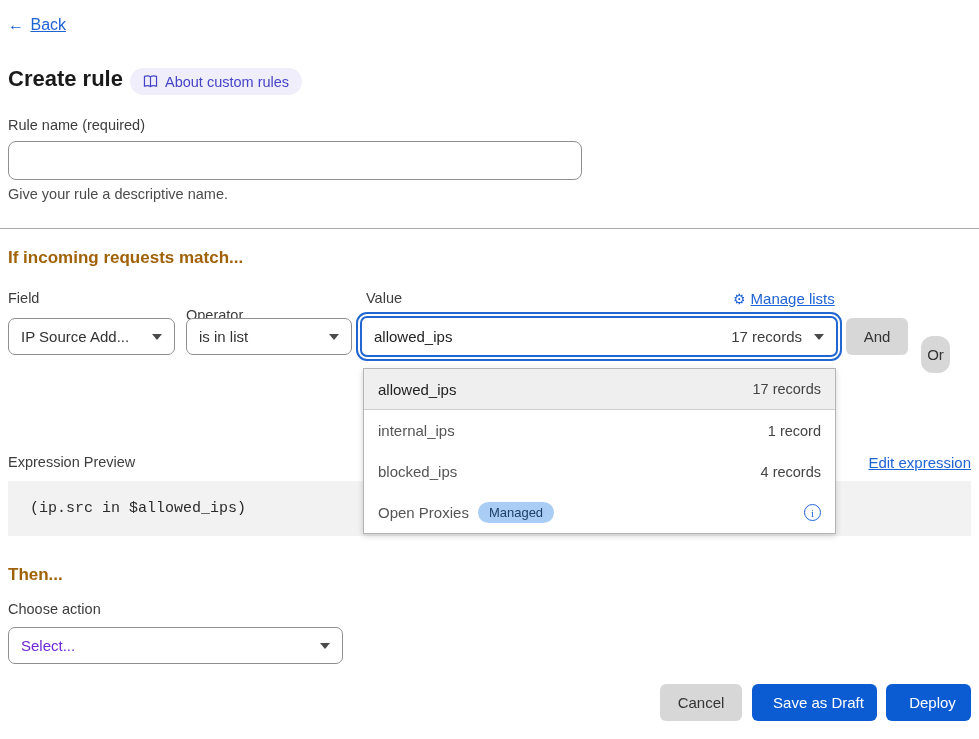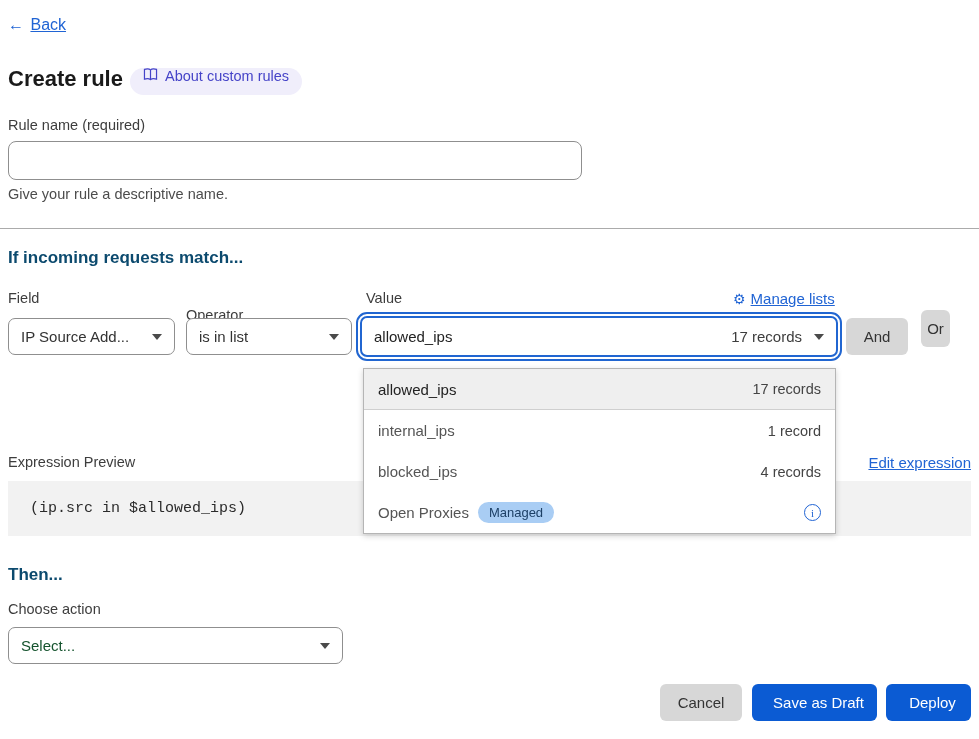--- a/index.html
+++ b/index.html
@@ -7,33 +7,33 @@
   body { font-family:"Liberation Sans", sans-serif; color:#1d1d1d; }
   .stage { position:relative; width:979px; height:739px; background:#fff; overflow:hidden; }
 
   
   .back { position:absolute; left:8px; top:16px; font-size:16px; color:#2064d4; cursor:pointer; }
   .back .arrow { text-decoration:none; margin-right:2px; }
   .back .lbl { text-decoration:underline;margin-top:12px; }
 
   
   .title { position:absolute; left:8px; top:66px; font-size:22px; font-weight:700; color:#1a1a1a; }
-  .about-badge { position:absolute; left:130px; top:68px; height:27px; display:flex; align-items:flex-start; gap:7px;
+  .about-badge { position:absolute; left:130px; top:68px; height:27px; display:flex; align-items:center; gap:7px;
     background:#f0eefb; color:#4543c8; border-radius:14px; padding:0 13px; font-size:14.5px; cursor:pointer; }
   .about-badge svg { display:block; }
 
   
   .field-label { position:absolute; font-size:14.5px; color:#3d3d3d; }
   .rule-name-input { position:absolute; left:8px; top:141px; width:574px; height:39px;
     border:1px solid #8f8f8f; border-radius:8px; font-size:15px; padding:0 12px; color:#222; background:#fff; }
   .help-text { position:absolute; left:8px; top:186px; font-size:14.5px; color:#4c4c4c; }
 
   .divider { position:absolute; left:0; top:228px; width:979px; height:1px; background:#ababab; }
 
-  .section-h { position:absolute; left:8px; font-size:17px; font-weight:700; color:#0c4a6e; }
+  .section-h { position:absolute; left:8px; font-size:17px; font-weight:700; color:#a16207; }
 
   
   .select { position:absolute; height:37px; background:#fff; border:1px solid #8f8f8f; border-radius:7px;
     display:flex; align-items:center; padding:12px 12px; font-size:15px; color:#333; cursor:pointer; }
   .select .chev { margin-left:auto; width:0; height:0; border-left:5px solid transparent;
     border-right:5px solid transparent; border-top:6px solid #4a4a4a; }
   .sel-field { left:8px; top:318px; width:167px; }
   .sel-operator { left:186px; top:318px; width:166px; }
 
   .sel-value { left:360px; top:316px; width:478px; height:41px; border:2px solid #2166d1; border-radius:7px;
@@ -46,21 +46,21 @@
   .manage-lists { position:absolute; top:290px; left:733px; font-size:15px; color:#2064d4; display:flex;
     align-items:center; gap:5px; cursor:pointer; }
   .manage-lists .gear { font-size:14px; text-decoration:none; }
   .manage-lists .lbl { text-decoration:underline; }
 
   .btn { position:absolute; border:none; border-radius:6px; font-size:15px; cursor:pointer;
     font-family:"Liberation Sans", sans-serif; }
   .btn-gray { background:#d7d7d7; color:#333; }
   .btn-blue { background:#0b5bd3; color:#fff;padding-left:8px; }
   .btn-and { left:846px; top:318px; width:62px; height:37px; }
-  .btn-or  { left:921px; top:310px; width:29px; height:37px; }
+  .btn-or  { left:921px; top:336px; width:29px; height:37px;border-radius:12px; }
 
   
   .dropdown { position:absolute; left:363px; top:368px; width:473px; background:#fff;
     border:1px solid #b5b5b5; box-shadow:0 2px 6px rgba(0,0,0,.18); z-index:5; }
   .dd-row { height:41px; display:flex; align-items:center; padding:0 14px; font-size:15px; color:#555;
     cursor:pointer; }
   .dd-row .recs { margin-left:auto; color:#444; font-size:14.5px; }
   .dd-row.selected { background:#efefef; color:#222; border-bottom:1px solid #cfcfcf; }
   .pill { background:#a9cdf4; color:#1d4066; font-size:13px; border-radius:11px; padding:3px 11px; margin-left:9px; }
   .info-icon { margin-left:auto; width:17px; height:17px; border:1.5px solid #2064d4; border-radius:50%;
@@ -70,21 +70,21 @@
   
   .expr-label { position:absolute; left:8px; top:454px; font-size:14.5px; color:#3d3d3d; }
   .edit-expr { position:absolute; top:454px; right:8px; font-size:15px; color:#2064d4;
     text-decoration:underline; cursor:pointer; }
   .expr-box { position:absolute; left:8px; top:481px; width:963px; height:55px; background:#f2f2f2;
     display:flex; align-items:center; padding:0 22px; }
   .expr-code { font-family:"Liberation Mono", monospace; font-size:15px; color:#2b2b2b; }
 
   
   .sel-action { left:8px; top:627px; width:335px; height:37px; }
-  .sel-action .placeholder { color:#14532d; }
+  .sel-action .placeholder { color:#6d28d9; }
 
   
   .btn-cancel { left:660px; top:684px; width:82px; height:37px; }
   .btn-draft  { left:752px; top:684px; width:125px; height:37px; }
   .btn-deploy { left:886px; top:684px; width:85px; height:37px; }
 </style>
 </head>
 <body>
 
 <div class="stage">

